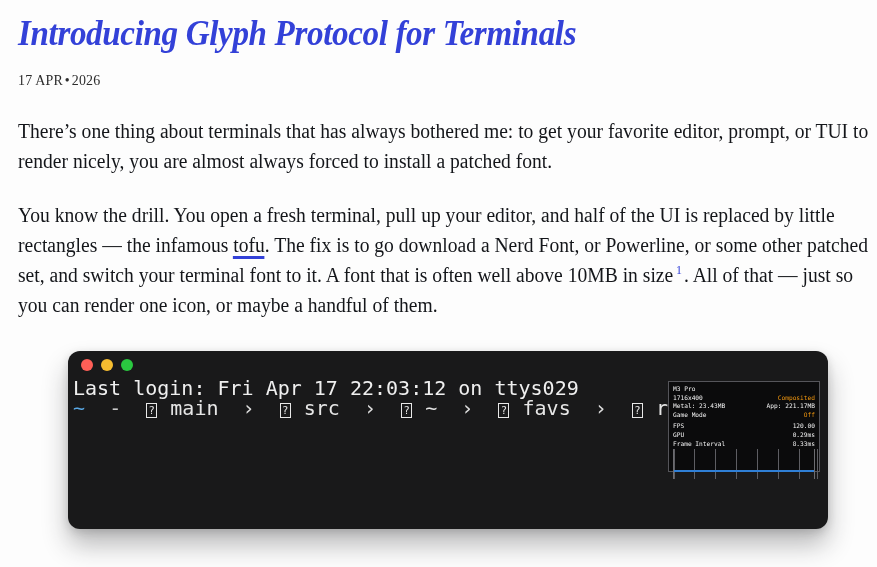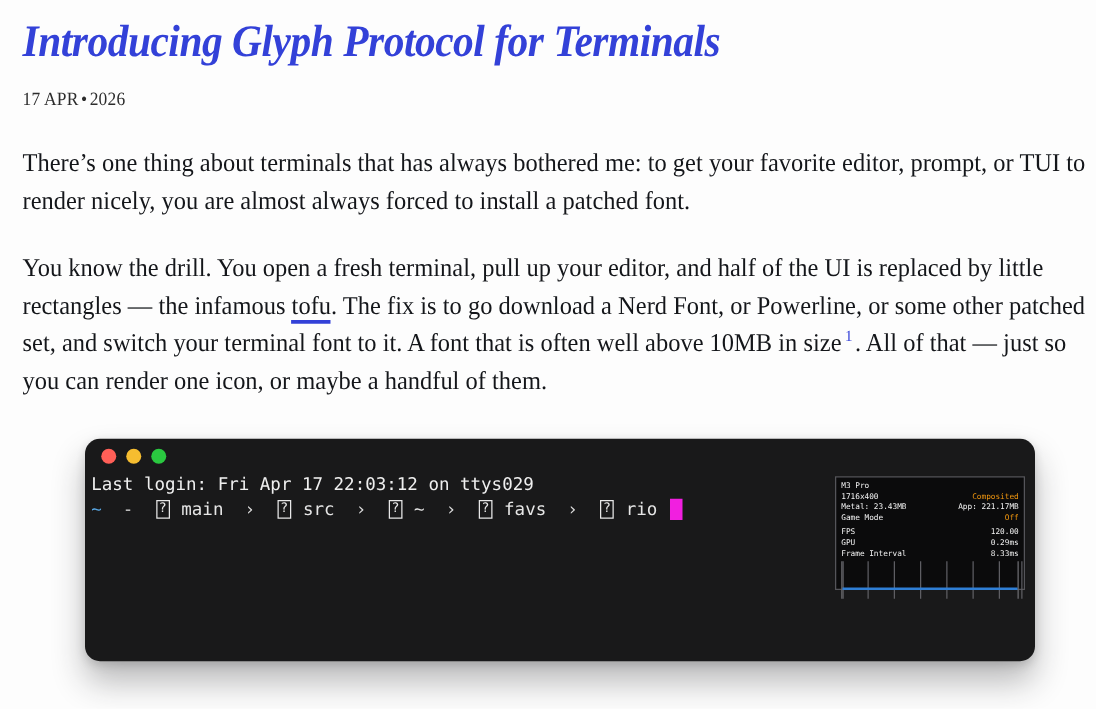--- a/index.html
+++ b/index.html
@@ -101,21 +101,21 @@
     height: 12px;
     border-radius: 50%;
     display: block;
   }
   .dot.red    { background: #ff5f57; }
   .dot.yellow { background: #f6bd30; }
   .dot.green  { background: #2ac840; }
 
   .term-body {
     font-family: "DejaVu Sans Mono", "Liberation Mono", monospace;
-    font-size: 14px;
+    font-size: 20px;
     line-height: 19.5px;
     color: #e6e6e6;
     padding: 0 0 0 5px;
     position: relative;
   }
   .term-line {
     white-space: pre;
     padding-left: 0px;
   }
   .term-line.login { color: #efefef; }

